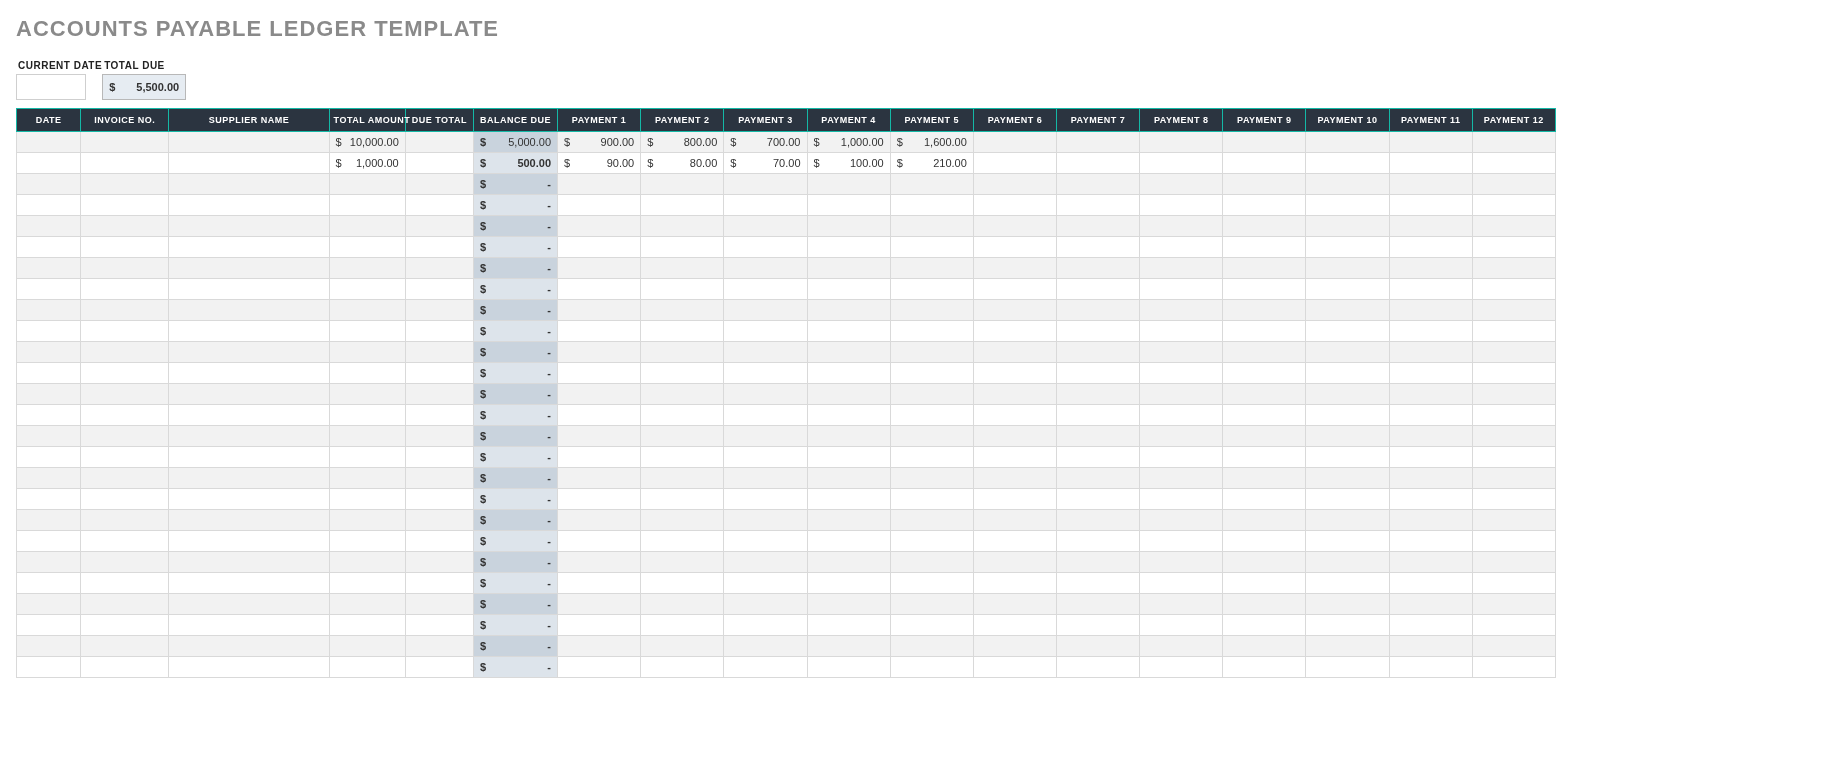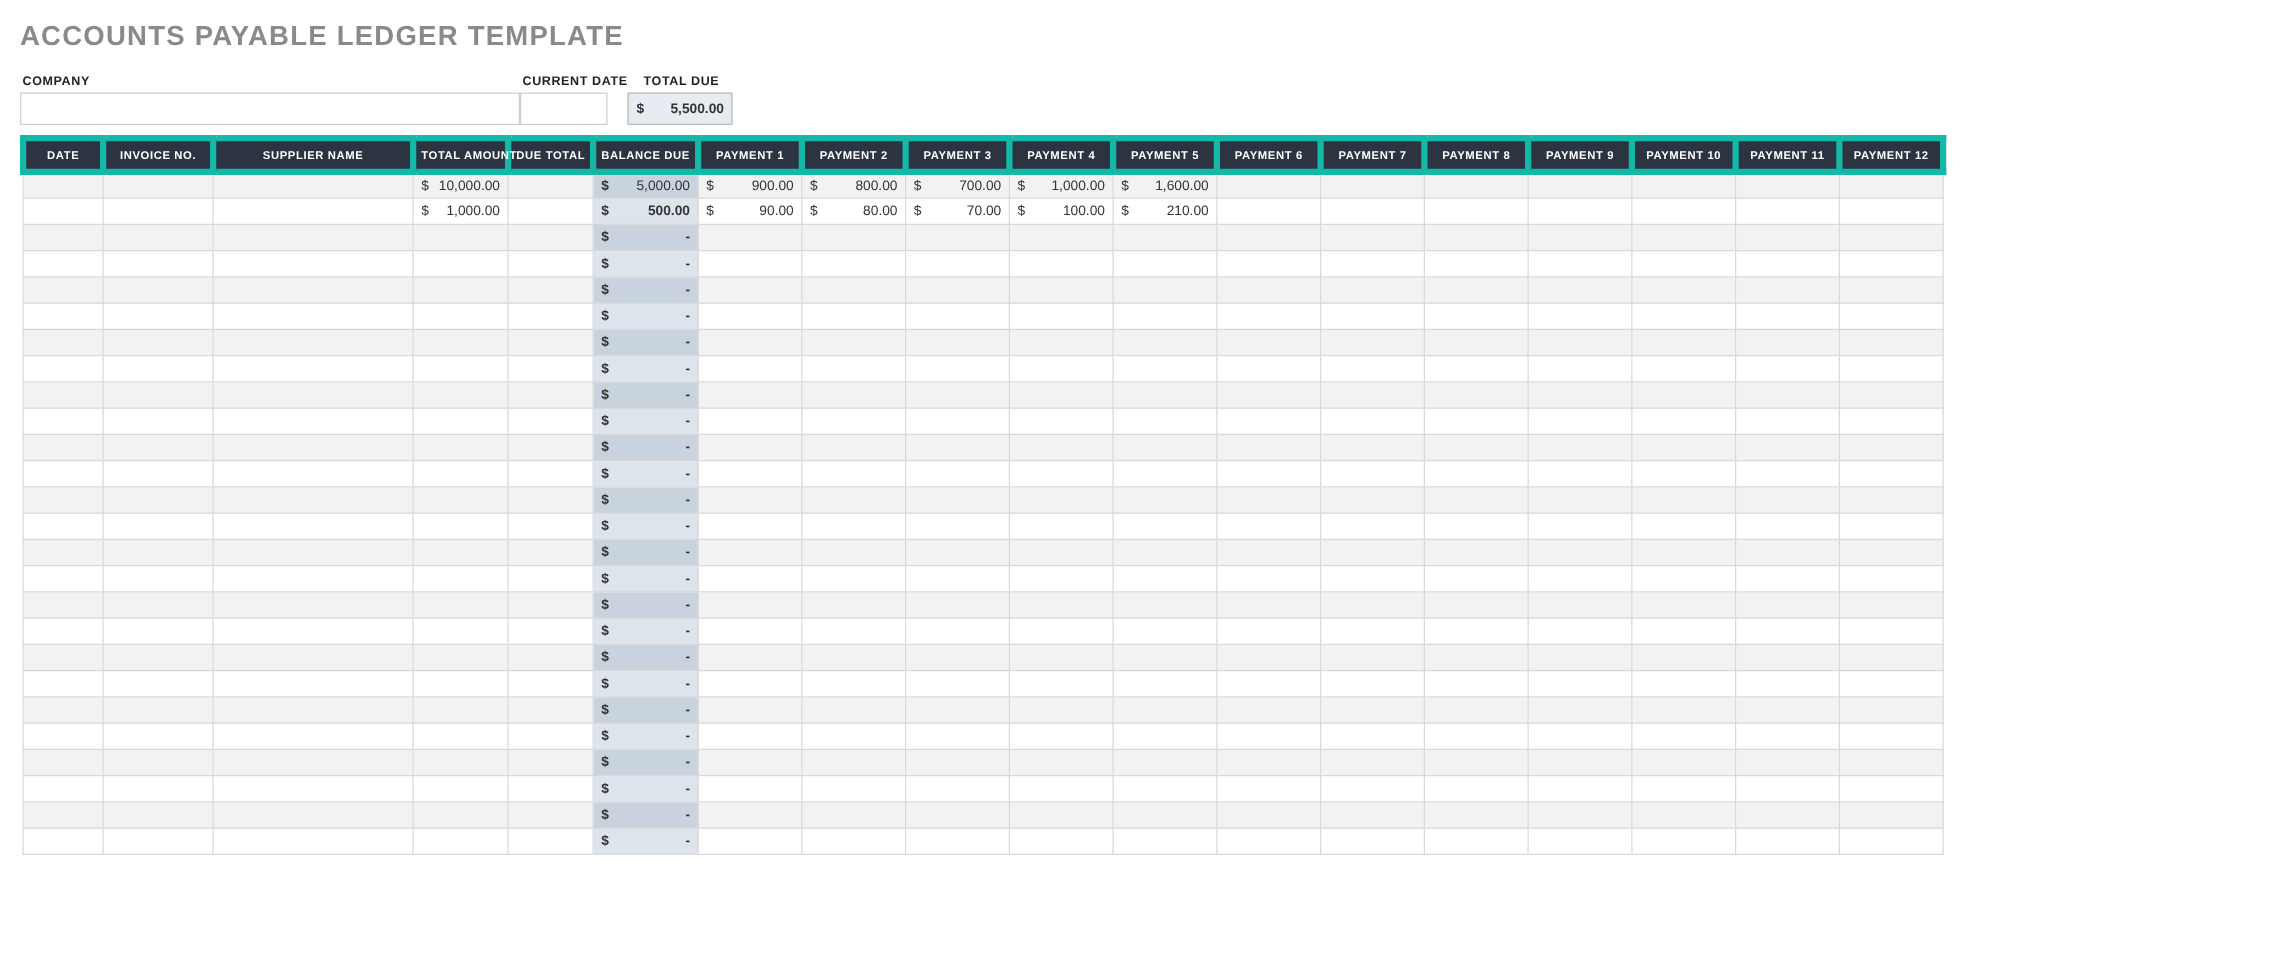--- a/index.html
+++ b/index.html
@@ -34,21 +34,21 @@
   .top-input {
     height: 26px;
     border: 1px solid #cfcfcf;
     background: #fff;
     padding: 0 6px;
     font-size: 11px;
   }
   .company-box { width: 400px; }
   .date-box { width: 70px; }
   .total-due-box { width: 84px; }
-  .total-due-label { text-align: center; }
+  .total-due-label { text-align: left; }
   .total-due-cell {
     height: 26px;
     border: 1px solid #b8b8b8;
     background: #e6ecf2;
     padding: 0 6px;
     font-size: 11px;
     font-weight: bold;
     display: flex;
     align-items: center;
     justify-content: space-between;
@@ -60,21 +60,21 @@
     width: 1540px;
     table-layout: fixed;
   }
   table.ledger th {
     background: #2b3440;
     color: #ffffff;
     font-size: 9px;
     font-weight: bold;
     letter-spacing: 0.5px;
     padding: 6px 4px;
-    border: 5px solid #14b8a6;
+    border: 1px solid #14b8a6;
     text-align: center;
     white-space: nowrap;
   }
   table.ledger td {
     border: 1px solid #d9d9d9;
     height: 21px;
     font-size: 11px;
     padding: 0 6px;
     vertical-align: middle;
   }
@@ -102,24 +102,20 @@
   .col-due     { width: 68px; }
   .col-bal     { width: 84px; }
   .col-pay     { width: 83px; }
 </style>
 </head>
 <body>
 
 <div class="title">ACCOUNTS PAYABLE LEDGER TEMPLATE</div>
 
 <div class="top-section">
-  <div class="top-field">
-    <div class="top-label">COMPANY</div>
-    <input class="top-input company-box" value="" style="">
-  </div>
   <div class="top-field">
     <div class="top-label">CURRENT DATE</div>
     <input class="top-input date-box" value="" style="">
   </div>
   <div class="top-field">
     <div class="top-label total-due-label">TOTAL DUE</div>
     <div class="total-due-cell total-due-box">
       <span class="dollar">$</span>
       <span>5,500.00</span>
     </div>

